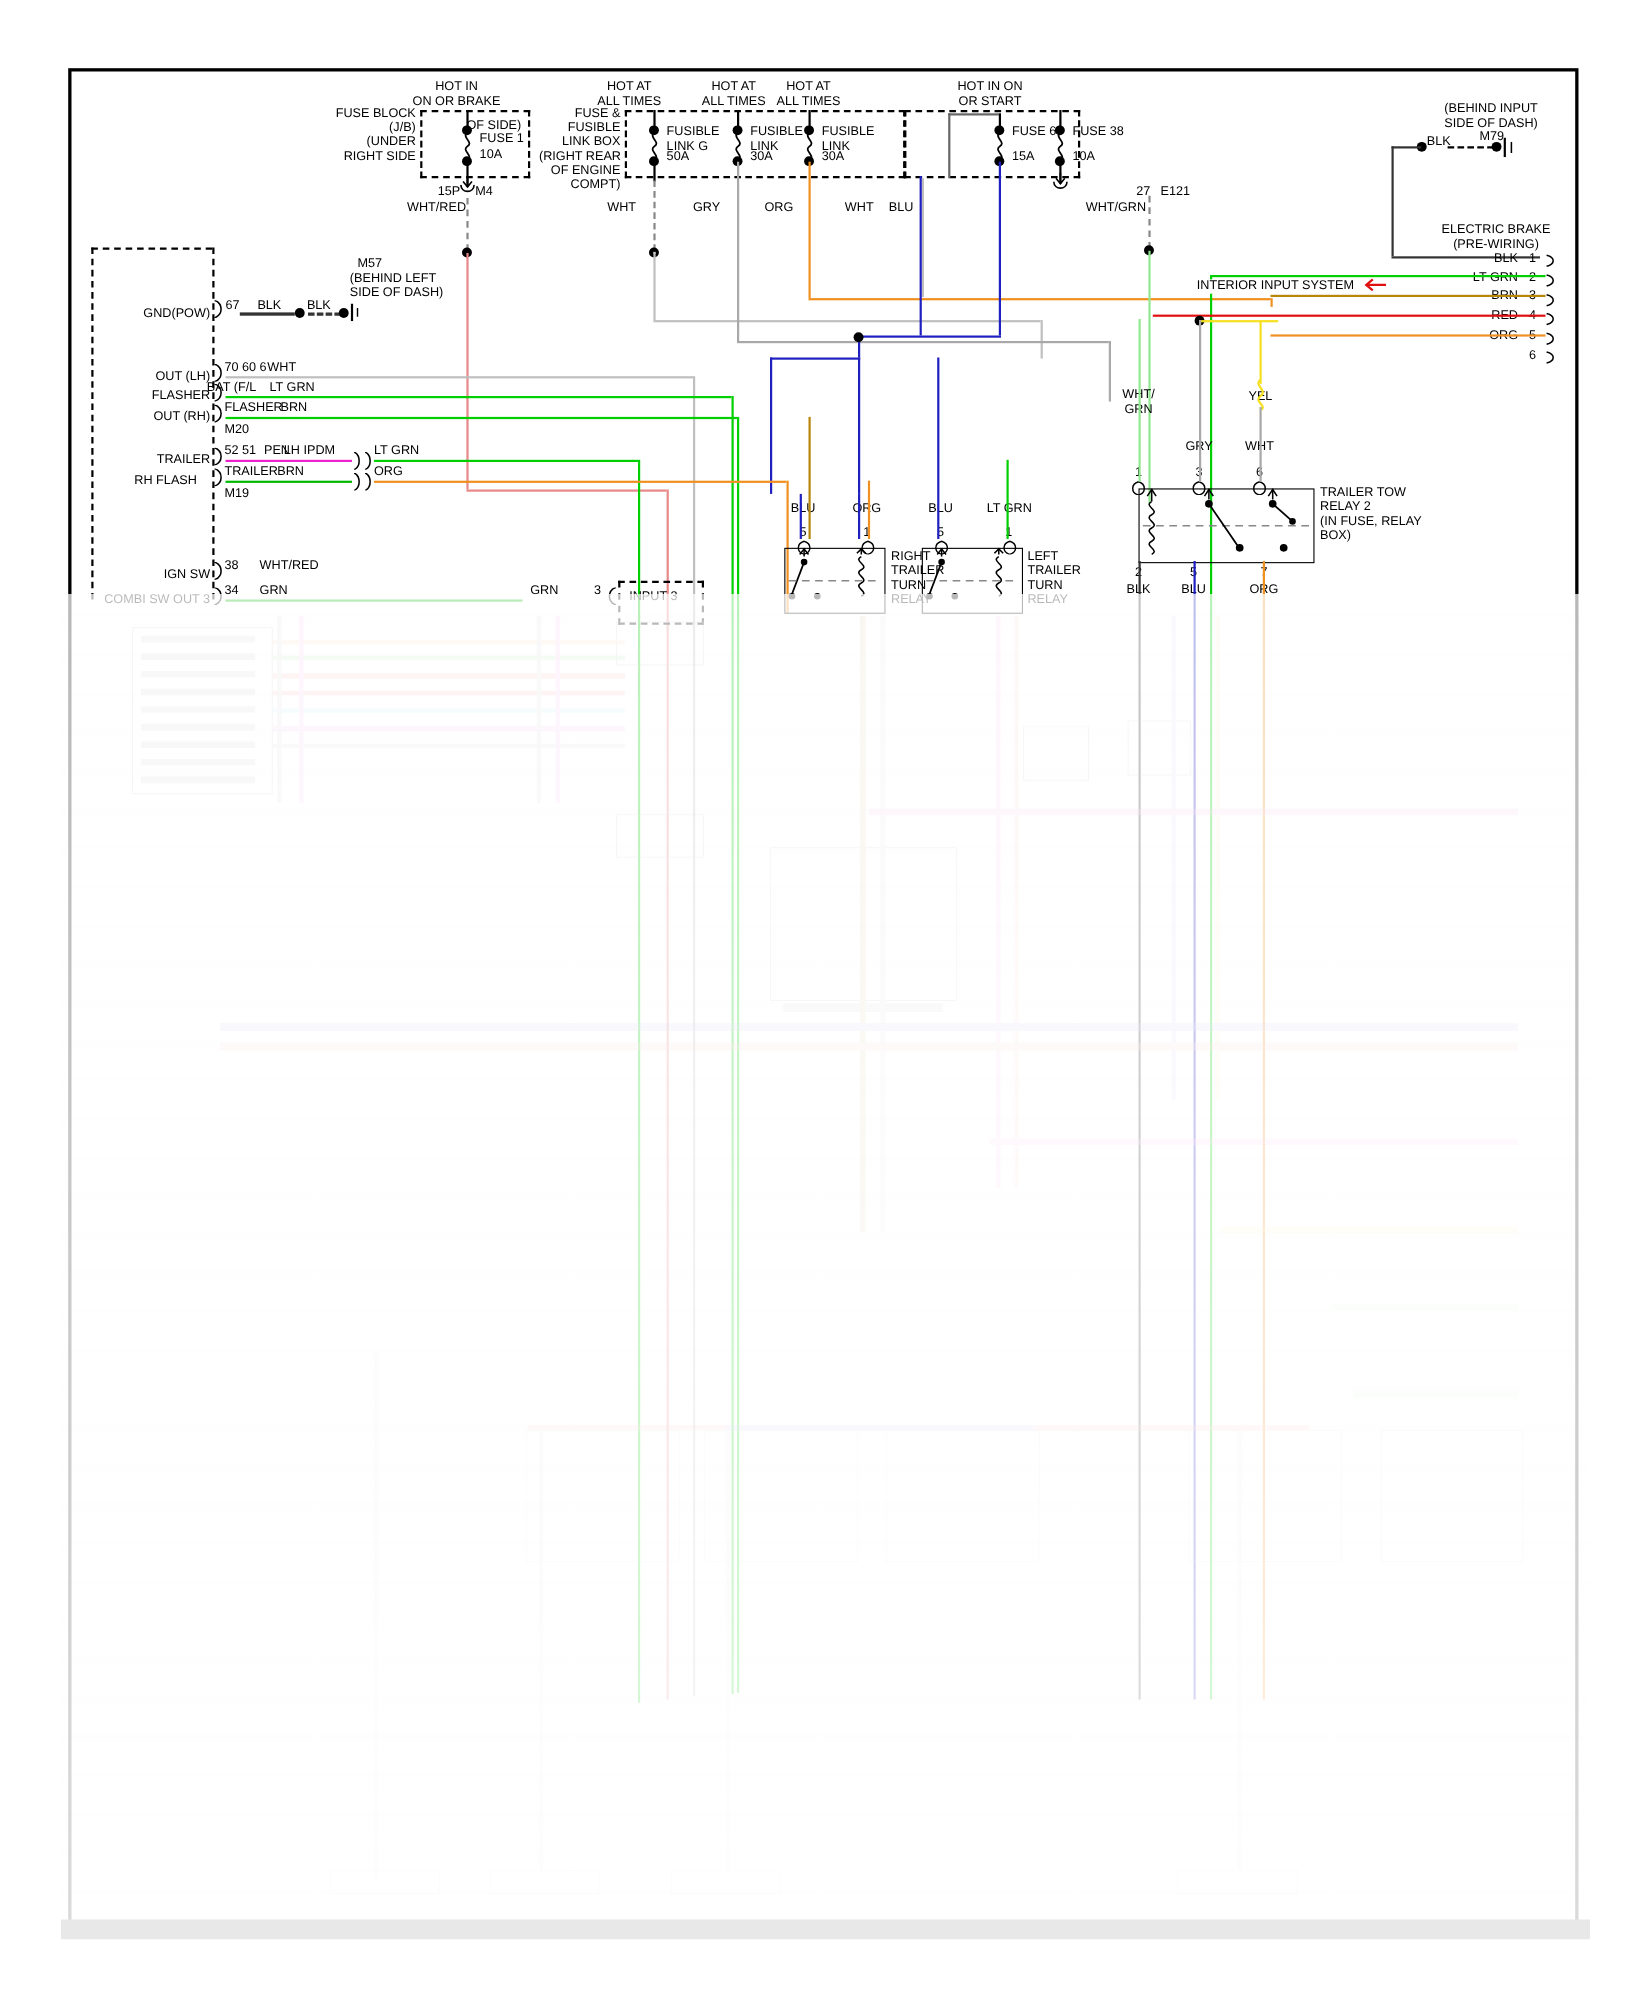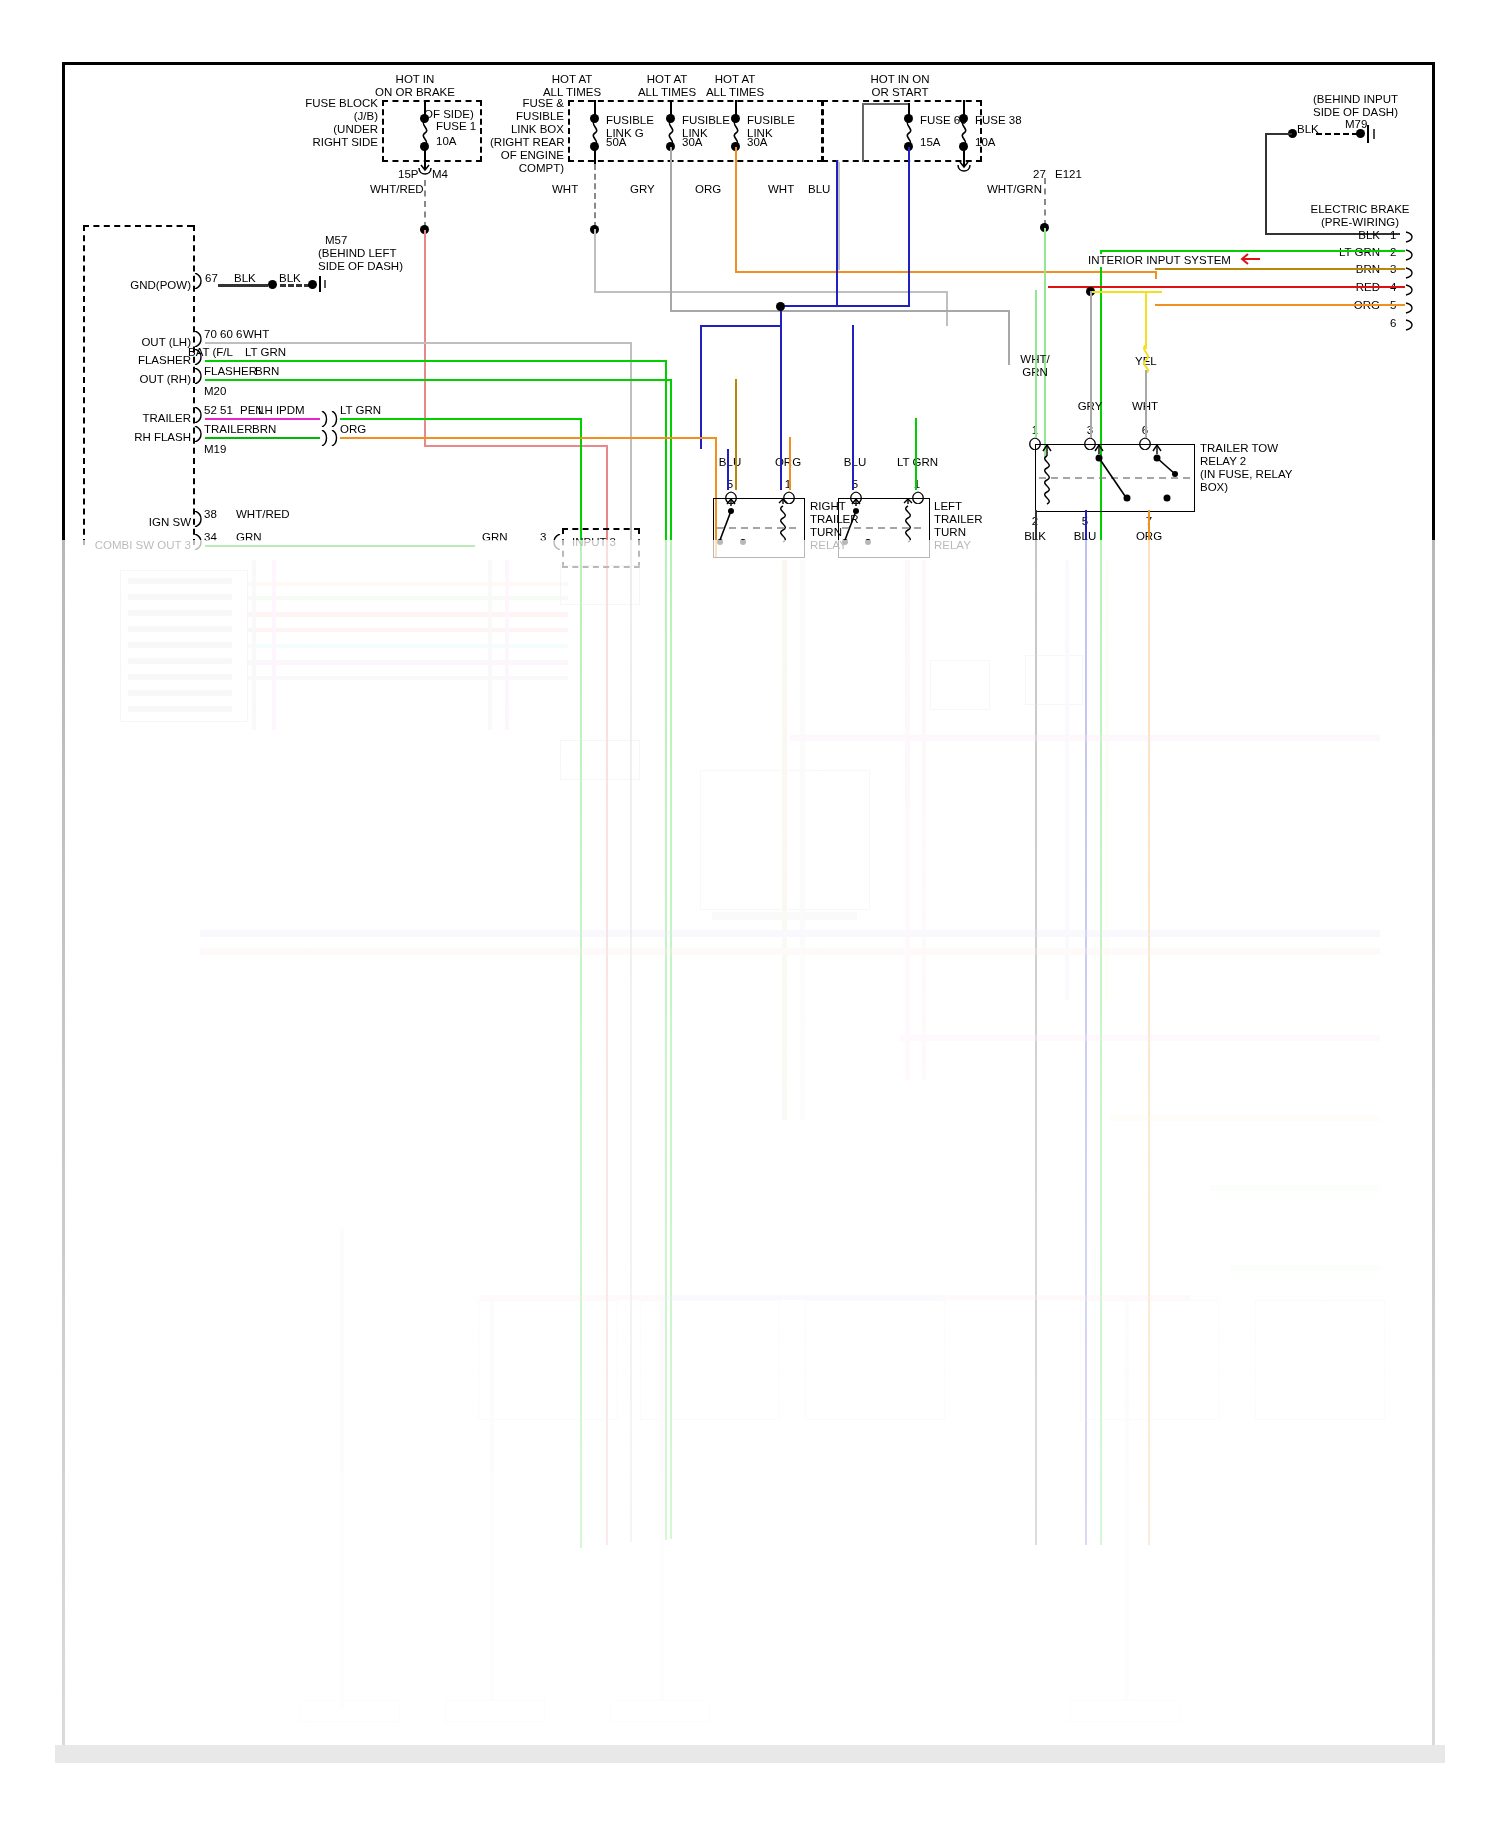--- a/index.html
+++ b/index.html
@@ -320,21 +320,21 @@
   <div class="t" style="left:258px;top:404px">LH IPDM</div>
   <div class="w h" style="left:205px;top:418px;width:115px;border-color:#ee22cc"></div>
   <svg style="position:absolute;left:318px;top:411px;width:22px;height:16px" viewBox="0 0 22 16">
     <path d="M4 0 C10 3, 10 13, 4 16" stroke="#000" stroke-width="1.4" fill="none"></path>
     <path d="M14 0 C20 3, 20 13, 14 16" stroke="#000" stroke-width="1.4" fill="none"></path>
   </svg>
   <div class="t" style="left:340px;top:404px">LT GRN</div>
   <div class="w h" style="left:340px;top:418px;width:240px;border-color:#00d000"></div>
   <div class="w v" style="left:580px;top:418px;height:1130px;border-color:#00d000"></div>
 
-  <div class="t r" style="left:88px;top:431px;width:103px">RH FLASH</div>
+  <div class="t r" style="left:76px;top:431px;width:103px">RH FLASH</div>
   <svg style="position:absolute;left:193px;top:426px;width:12px;height:16px" viewBox="0 0 12 16">
       <path d="M2 0 C10 3, 10 13, 2 16" stroke="#000" stroke-width="1.4" fill="none"></path>
     </svg>
   <div class="t" style="left:204px;top:423px">TRAILER</div>
   <div class="t" style="left:252px;top:423px">BRN</div>
   <div class="w h" style="left:205px;top:437px;width:115px;border-color:#00b800"></div>
   <svg style="position:absolute;left:318px;top:430px;width:22px;height:16px" viewBox="0 0 22 16">
     <path d="M4 0 C10 3, 10 13, 4 16" stroke="#000" stroke-width="1.4" fill="none"></path>
     <path d="M14 0 C20 3, 20 13, 14 16" stroke="#000" stroke-width="1.4" fill="none"></path>
   </svg>

